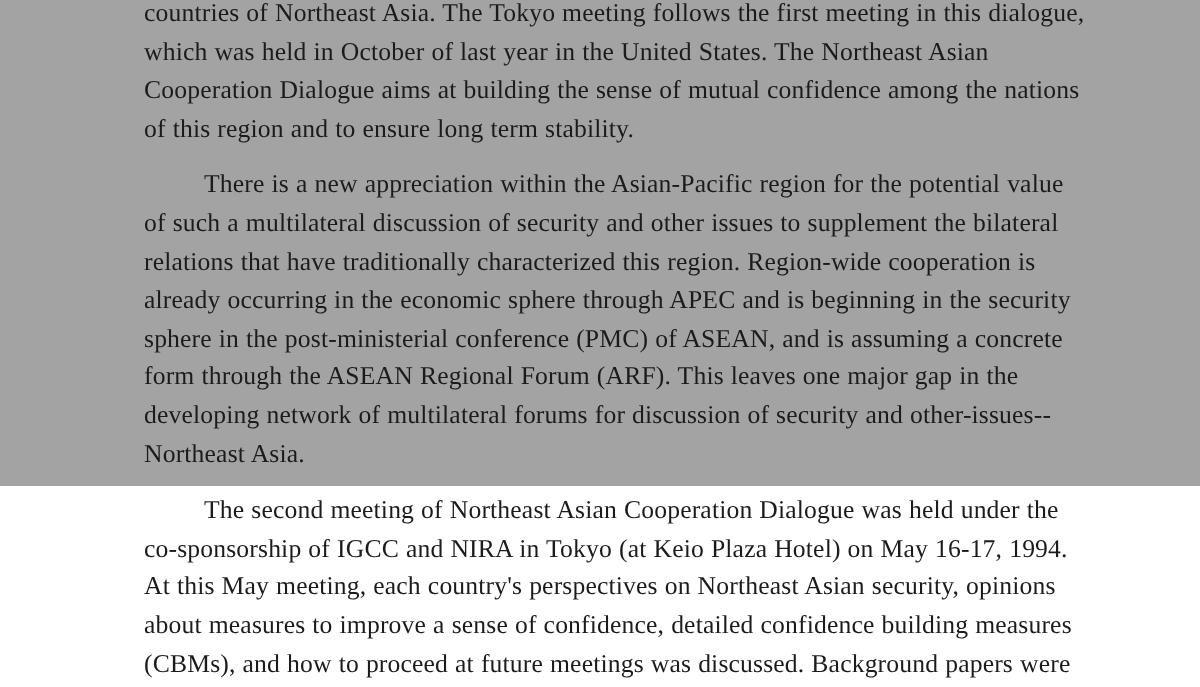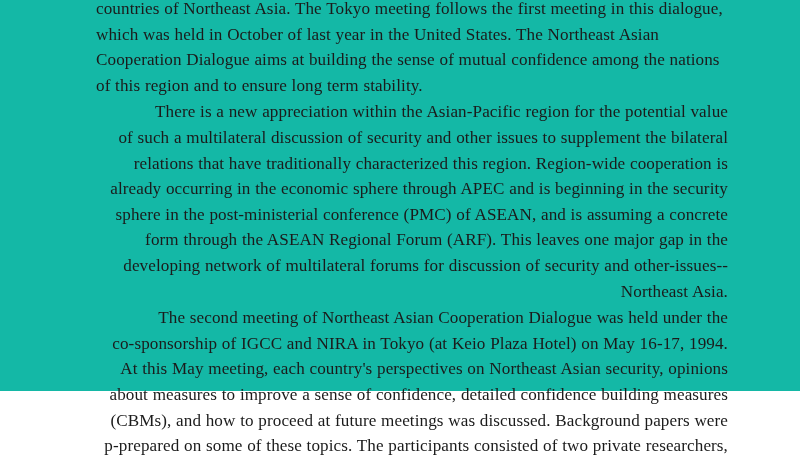--- a/index.html
+++ b/index.html
@@ -9,42 +9,41 @@
   }
   body {
     width: 800px;
     height: 458px;
     overflow: hidden;
     font-family: "Liberation Serif", serif;
   }
   .page {
     position: relative;
     width: 800px;
-    height: 391px;
-    background: #14b8a6;
+    height: 324px;
+    background: #a3a3a3;
     box-sizing: border-box;
     padding: 0 72px 0 96px;
   }
   .doc-body {
     position: relative;
     top: -4px;
     font-size: 17.1px;
     line-height: 25.6px;
     color: #1b1b1b;
     text-align: left;
     letter-spacing: 0.1px;
     word-spacing: 0.3px;
   }
   .para {
     margin: 0;
     text-indent: 0;
   }
   .para + .para {
-    margin-top: 1px;
-    text-align: right;
+    margin-top: 12px;
   }
   .indent {
     text-indent: 40px;
   }
 </style>
 </head>
 <body>
 
 <div class="page">
   <div class="doc-body">

